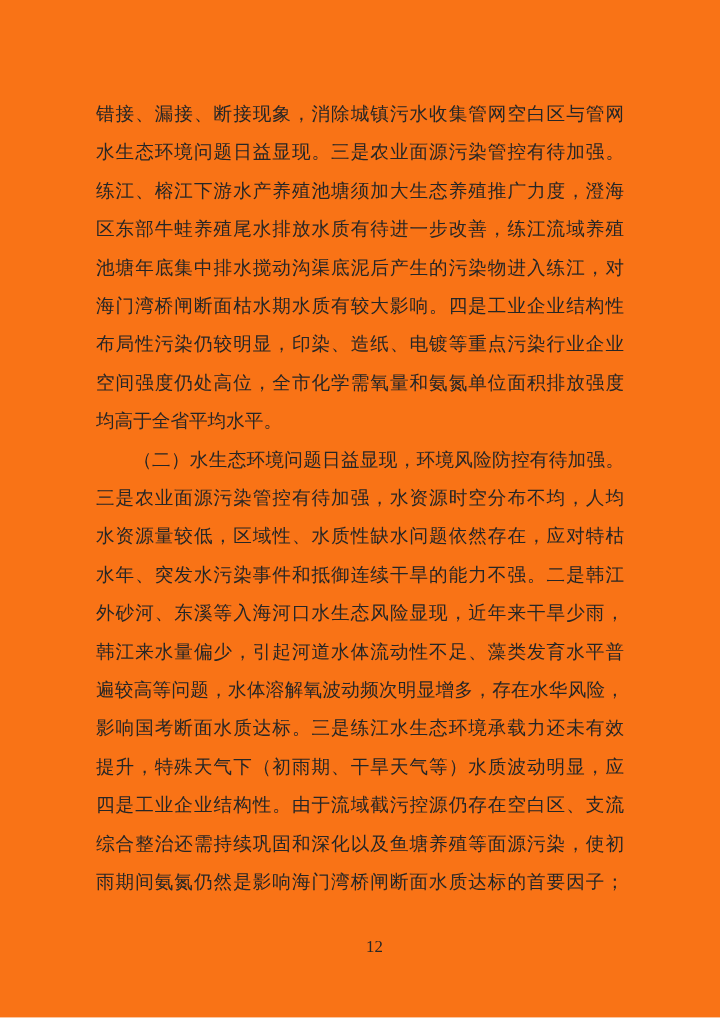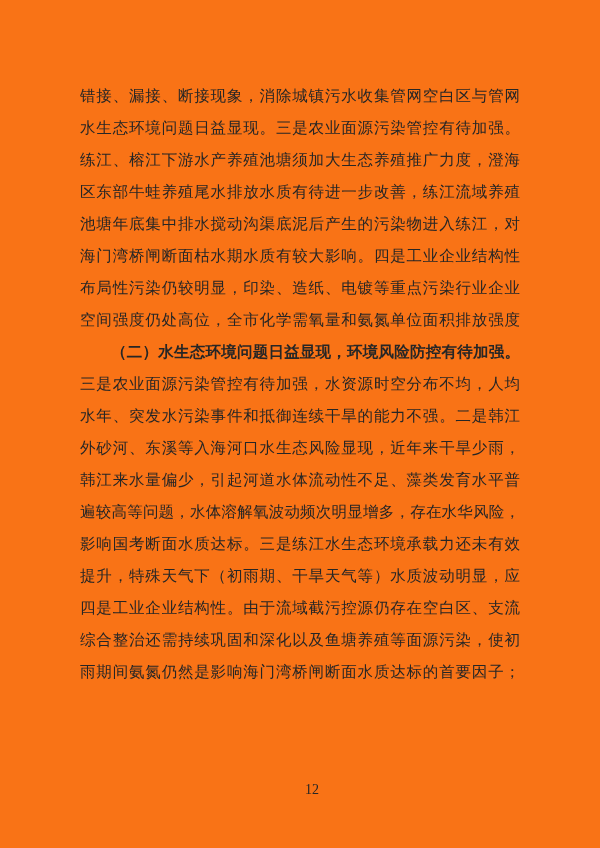--- a/index.html
+++ b/index.html
@@ -30,21 +30,21 @@
     text-align-last: justify;
     text-justify: inter-character;
     white-space: nowrap;
     overflow: hidden;
   }
   .line-short {
     text-align: left;
     text-align-last: left;
   }
   .line-heading {
-    font-weight: bold;
+    font-weight: normal;
     padding-left: 31px;
     width: 409px;
   }
   .page-footer {
     position: absolute;
     left: 12px;
     top: 780px;
     width: 600px;
     text-align: center;
     font-size: 14px;
@@ -58,22 +58,24 @@
 <div class="page">
   <div class="content">
     <div class="line">错接、漏接、断接现象，消除城镇污水收集管网空白区与管网</div>
     <div class="line">水生态环境问题日益显现。三是农业面源污染管控有待加强。</div>
     <div class="line">练江、榕江下游水产养殖池塘须加大生态养殖推广力度，澄海</div>
     <div class="line">区东部牛蛙养殖尾水排放水质有待进一步改善，练江流域养殖</div>
     <div class="line">池塘年底集中排水搅动沟渠底泥后产生的污染物进入练江，对</div>
     <div class="line">海门湾桥闸断面枯水期水质有较大影响。四是工业企业结构性</div>
     <div class="line">布局性污染仍较明显，印染、造纸、电镀等重点污染行业企业</div>
     <div class="line">空间强度仍处高位，全市化学需氧量和氨氮单位面积排放强度</div>
+    <div class="line line-short">均高于全省平均水平。</div>
     <div class="line line-heading">（二）水生态环境问题日益显现，环境风险防控有待加强。</div>
     <div class="line">三是农业面源污染管控有待加强，水资源时空分布不均，人均</div>
+    <div class="line">水资源量较低，区域性、水质性缺水问题依然存在，应对特枯</div>
     <div class="line">水年、突发水污染事件和抵御连续干旱的能力不强。二是韩江</div>
     <div class="line">外砂河、东溪等入海河口水生态风险显现，近年来干旱少雨，</div>
     <div class="line">韩江来水量偏少，引起河道水体流动性不足、藻类发育水平普</div>
     <div class="line">遍较高等问题，水体溶解氧波动频次明显增多，存在水华风险，</div>
     <div class="line">影响国考断面水质达标。三是练江水生态环境承载力还未有效</div>
     <div class="line">提升，特殊天气下（初雨期、干旱天气等）水质波动明显，应</div>
     <div class="line">四是工业企业结构性。由于流域截污控源仍存在空白区、支流</div>
     <div class="line">综合整治还需持续巩固和深化以及鱼塘养殖等面源污染，使初</div>
     <div class="line">雨期间氨氮仍然是影响海门湾桥闸断面水质达标的首要因子；</div>
   </div>

